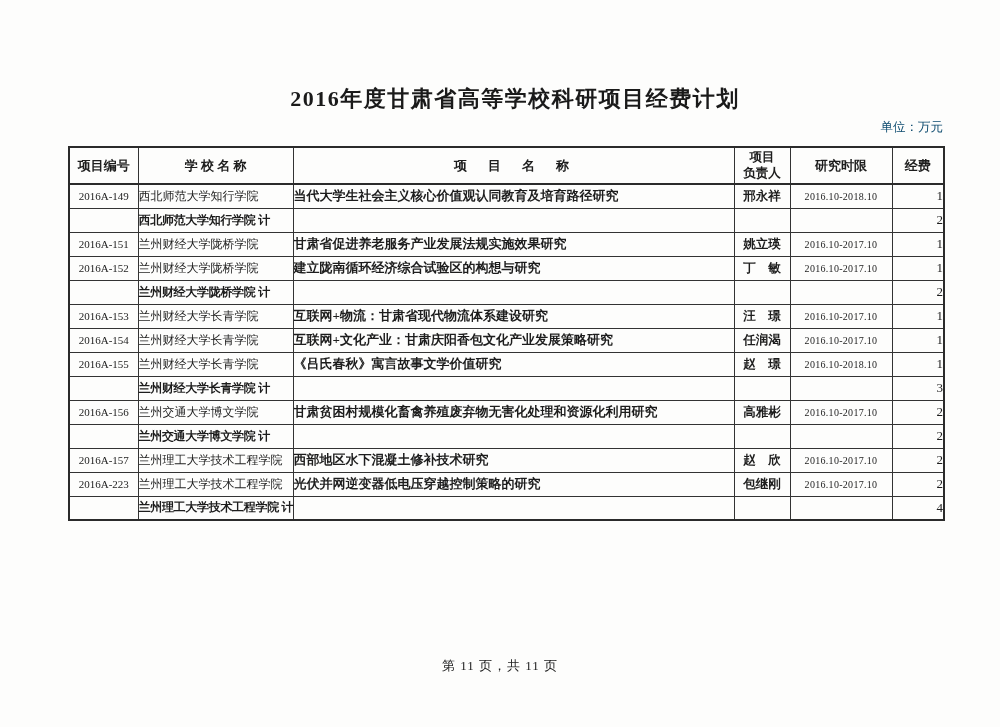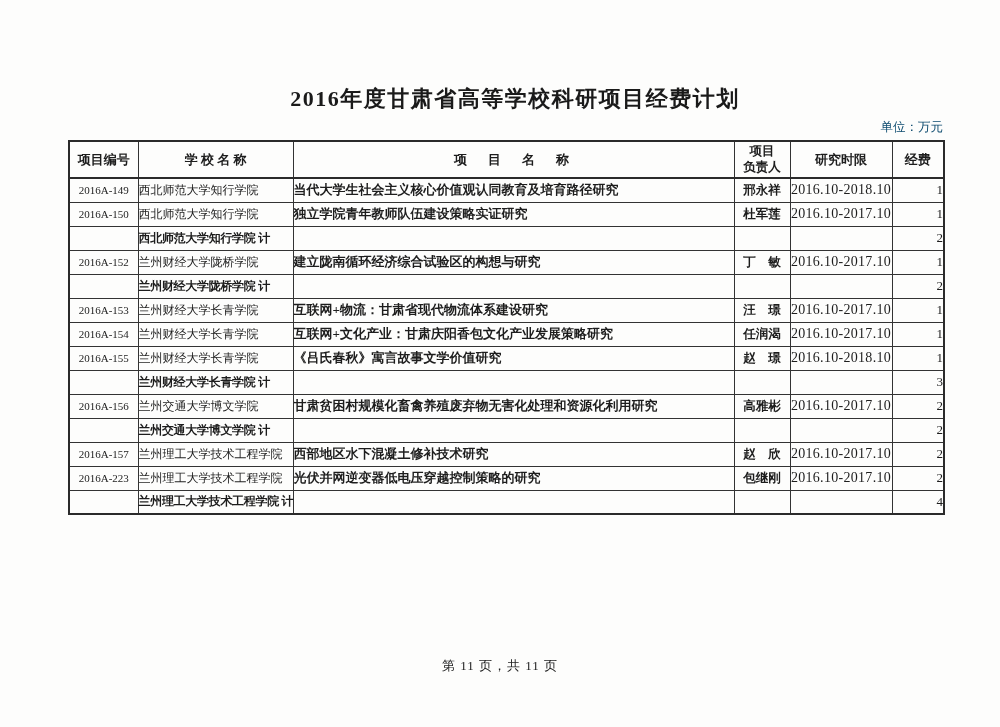--- a/index.html
+++ b/index.html
@@ -31,21 +31,21 @@
   .unit-label {
     position: absolute;
     top: 119px;
     right: 57px;
     font-size: 12.5px;
     color: #0c4a6e;
   }
   .tbl-wrap {
     position: absolute;
     left: 68px;
-    top: 140px;
+    top: 146px;
   }
   table.funding {
     border-collapse: collapse;
     table-layout: fixed;
     width: 875px;
     border: 2px solid #2b2b2b;
   }
   table.funding th, table.funding td {
     border: 1px solid #333;
     padding: 0;
@@ -89,21 +89,21 @@
     font-size: 13px;
     font-weight: bold;
   }
   td.c-leader {
     text-align: center;
     font-size: 12.5px;
     font-weight: bold;
   }
   td.c-period {
     text-align: center;
-    font-size: 14px;
+    font-size: 10px;
     letter-spacing: 0.3px;
   }
   td.c-fund {
     text-align: right;
     padding-right: 15px;
     font-size: 13px;
   }
   tr.subtotal td.c-school {
     font-weight: bold;
     font-size: 12px;
@@ -155,35 +155,35 @@
       </thead>
       <tbody>
           <tr>
     <td class="c-code">2016A-149</td>
     <td class="c-school">西北师范大学知行学院</td>
     <td class="c-project">当代大学生社会主义核心价值观认同教育及培育路径研究</td>
     <td class="c-leader">邢永祥</td>
     <td class="c-period">2016.10-2018.10</td>
     <td class="c-fund">1</td>
   </tr>
-          <tr>
-    <td class="c-code">2016A-150</td>
-    <td class="c-school">西北师范大学知行学院</td>
-    <td class="c-project">独立学院青年教师队伍建设策略实证研究</td>
-    <td class="c-leader">杜军莲</td>
-    <td class="c-period">2016.10-2017.10</td>
-    <td class="c-fund">1</td>
-  </tr>
           <tr class="subtotal">
     <td class="c-code"></td>
     <td class="c-school">西北师范大学知行学院 计</td>
     <td class="c-project"></td>
     <td class="c-leader"></td>
     <td class="c-period"></td>
     <td class="c-fund">2</td>
+  </tr>
+          <tr>
+    <td class="c-code">2016A-151</td>
+    <td class="c-school">兰州财经大学陇桥学院</td>
+    <td class="c-project">甘肃省促进养老服务产业发展法规实施效果研究</td>
+    <td class="c-leader">姚立瑛</td>
+    <td class="c-period">2016.10-2017.10</td>
+    <td class="c-fund">1</td>
   </tr>
           <tr>
     <td class="c-code">2016A-152</td>
     <td class="c-school">兰州财经大学陇桥学院</td>
     <td class="c-project">建立陇南循环经济综合试验区的构想与研究</td>
     <td class="c-leader">丁　敏</td>
     <td class="c-period">2016.10-2017.10</td>
     <td class="c-fund">1</td>
   </tr>
           <tr class="subtotal">

